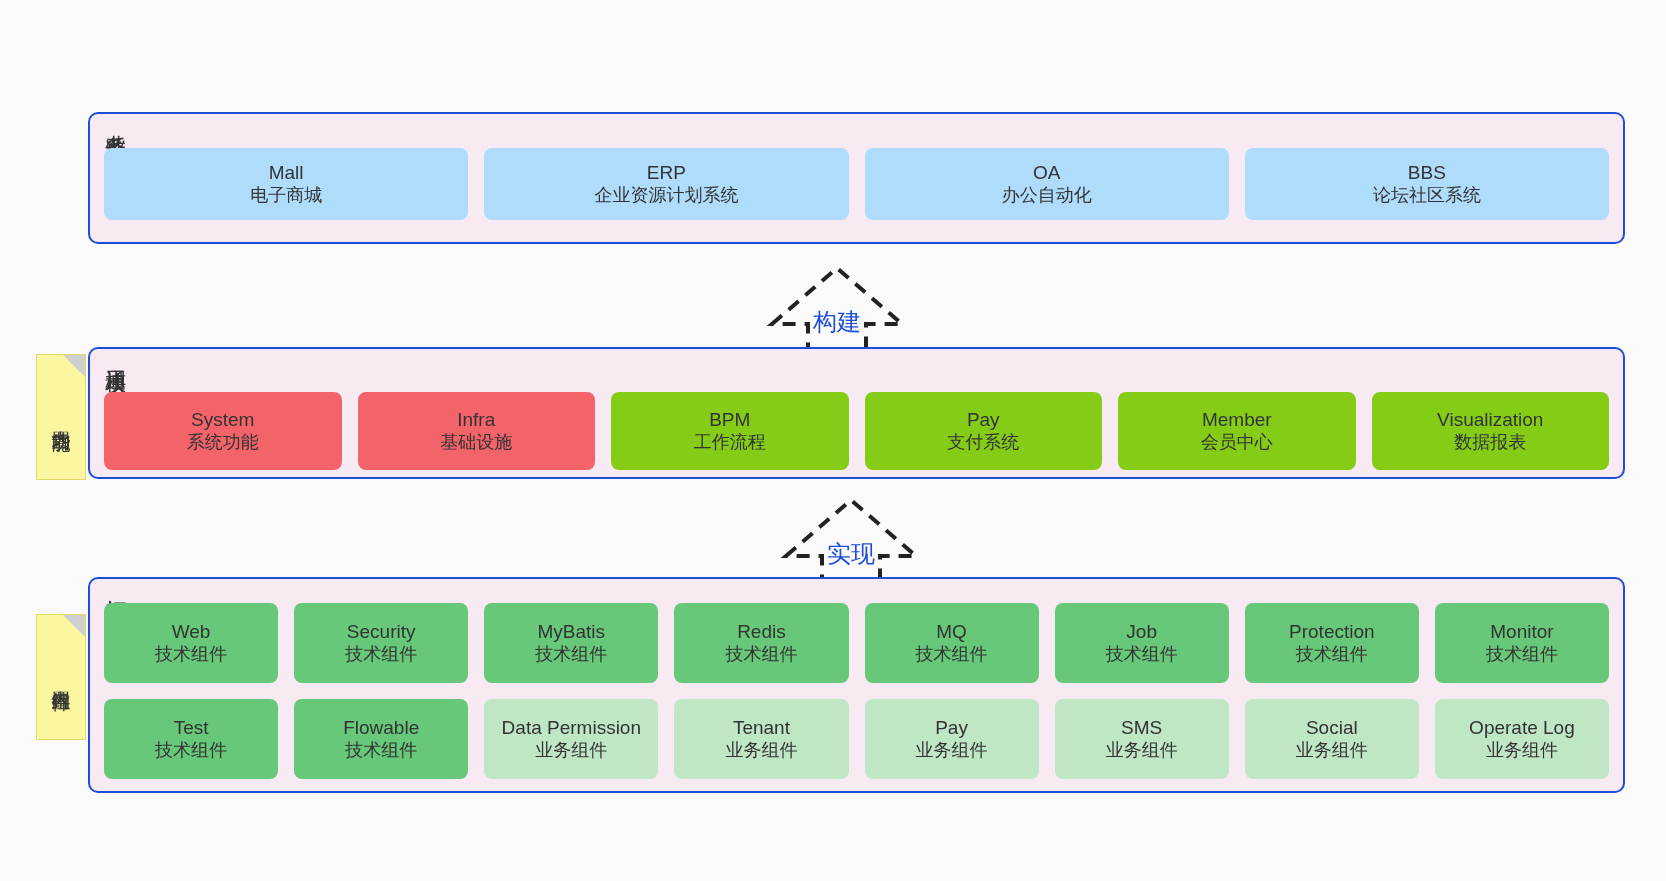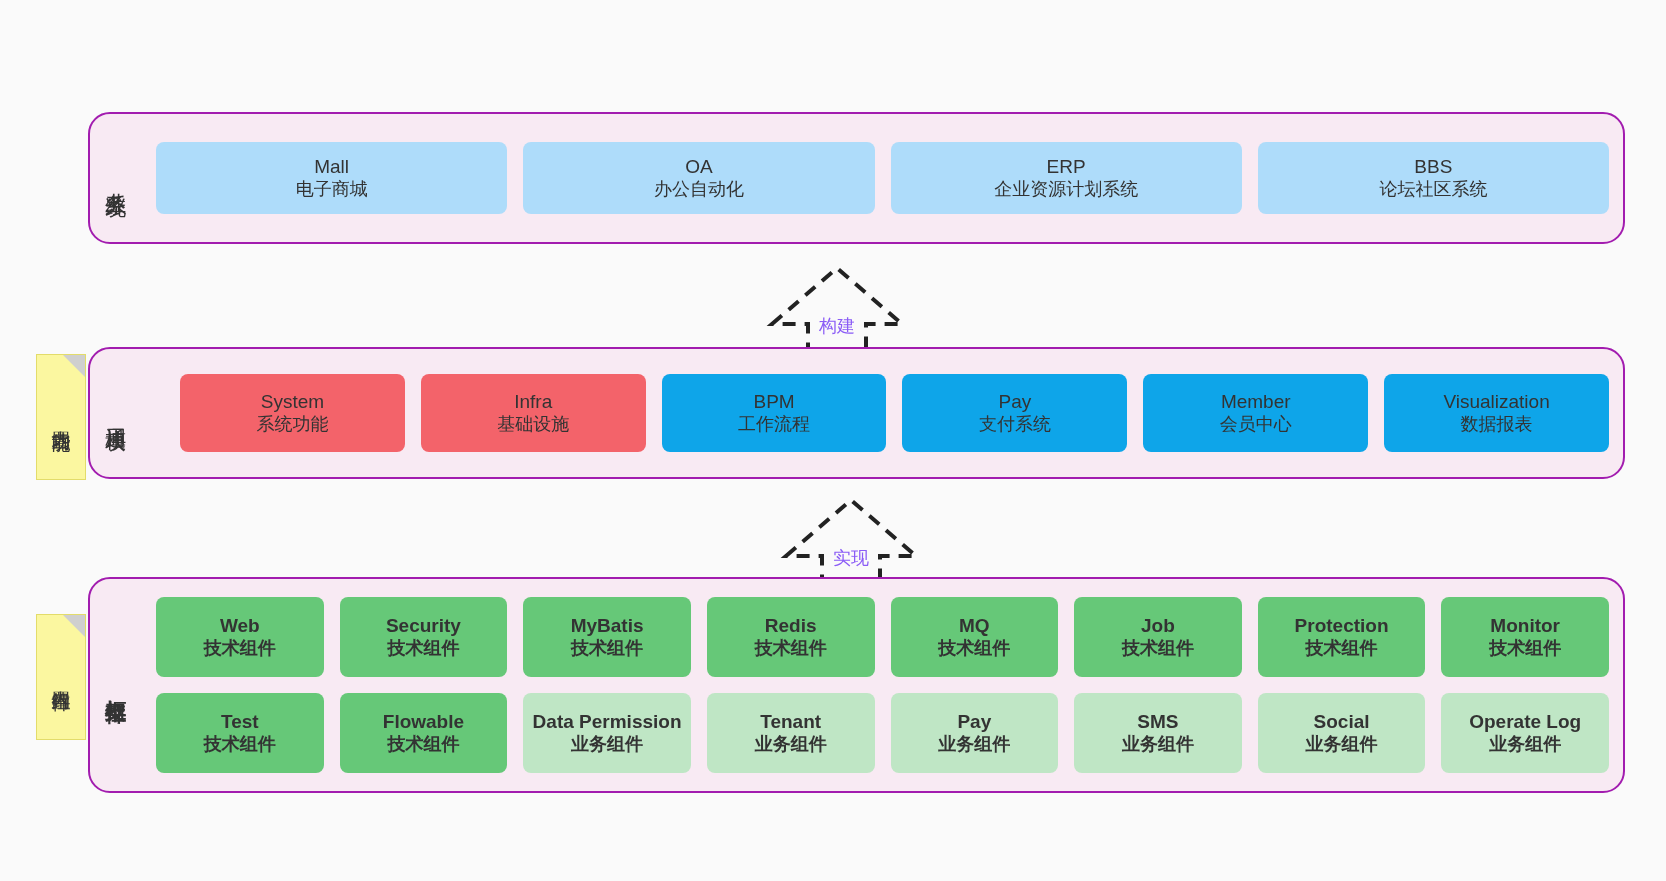--- a/index.html
+++ b/index.html
@@ -14,24 +14,25 @@
     color: #333333;
     overflow: hidden;
     position: relative;
   }
 
   
   .layer {
     position: absolute;
     box-sizing: border-box;
     background: #f8eaf3;
-    border: 2px solid #a21caf;
-    border-radius: 22px;
+    border: 2px solid #1d4ed8;
+    border-radius: 10px;
     display: flex;
     align-items: stretch;
+    flex-direction: column;
   }
   .layer-title {
     flex: 0 0 auto;
     width: 52px;
     display: flex;
     align-items: center;
     justify-content: center;
     font-size: 21px;
     line-height: 1.12;
     letter-spacing: 1px;
@@ -66,21 +67,21 @@
     text-align: center;
     line-height: 1.22;
     box-sizing: border-box;
     padding: 4px 6px;
   }
   .card .t1 { font-size: 19px; }
   .card .t2 { font-size: 18px; }
 
   .c-blue      { background: #aedcfa; }
   .c-red       { background: #f3636a; }
-  .c-pink      { background: #0ea5e9; }
+  .c-pink      { background: #84cc16; }
   .c-green     { background: #66c878; }
   .c-lgreen    { background: #bfe6c5; text-align: right; }
 
   
   #layer-business {
     left: 88px;
     top: 112px;
     width: 1537px;
     height: 132px;
   }
@@ -95,21 +96,20 @@
     gap: 24px;
   }
   #layer-common .card { height: 78px; }
 
   
   #layer-framework {
     left: 88px;
     top: 577px;
     width: 1537px;
     height: 216px;
-    font-weight: bold;
   }
   #layer-framework .card { height: 80px; }
 
   
   .sticky {
     position: absolute;
     width: 50px;
     background: #fbf7a0;
     border: 1px solid #e3dc6a;
     box-sizing: border-box;
@@ -150,44 +150,44 @@
     width: 150px;
     height: 92px;
   }
   .arrow svg { display: block; }
   .arrow .arrow-label {
     position: absolute;
     left: 0;
     right: 0;
     bottom: 14px;
     text-align: center;
-    font-size: 18px;
-    color: #8b5cf6;
+    font-size: 24px;
+    color: #1d4ed8;
   }
   #arrow-build { left: 762px; top: 260px; }
   #arrow-impl  { left: 776px; top: 492px; }
 </style>
 </head>
 <body>
 
 <div class="layer" id="layer-business">
   <div class="layer-title">业务系统</div>
   <div class="layer-body">
     <div class="row">
       <div class="card c-blue">
         <span class="t1">Mall</span>
         <span class="t2">电子商城</span>
       </div>
       <div class="card c-blue">
+        <span class="t1">ERP</span>
+        <span class="t2">企业资源计划系统</span>
+      </div>
+      <div class="card c-blue">
         <span class="t1">OA</span>
         <span class="t2">办公自动化</span>
-      </div>
-      <div class="card c-blue">
-        <span class="t1">ERP</span>
-        <span class="t2">企业资源计划系统</span>
       </div>
       <div class="card c-blue">
         <span class="t1">BBS</span>
         <span class="t2">论坛社区系统</span>
       </div>
     </div>
   </div>
 </div>
 
 <div class="arrow" id="arrow-build">

